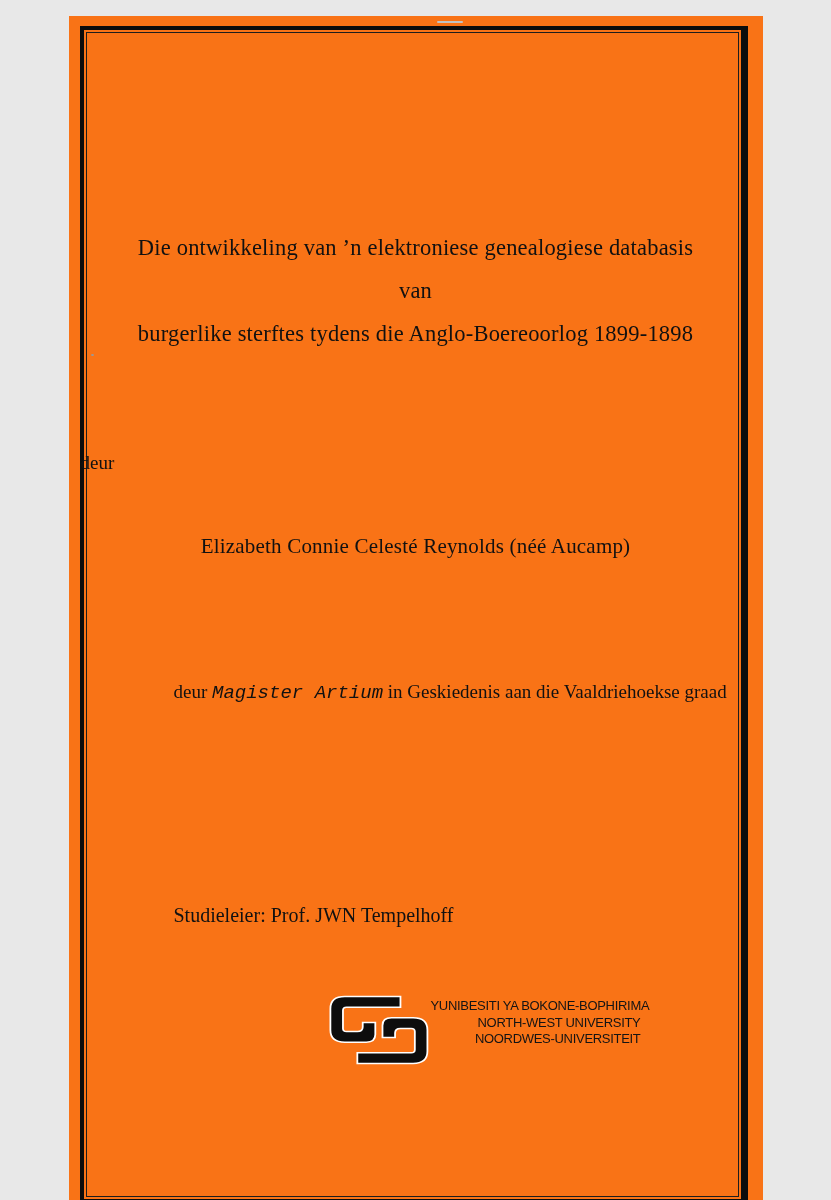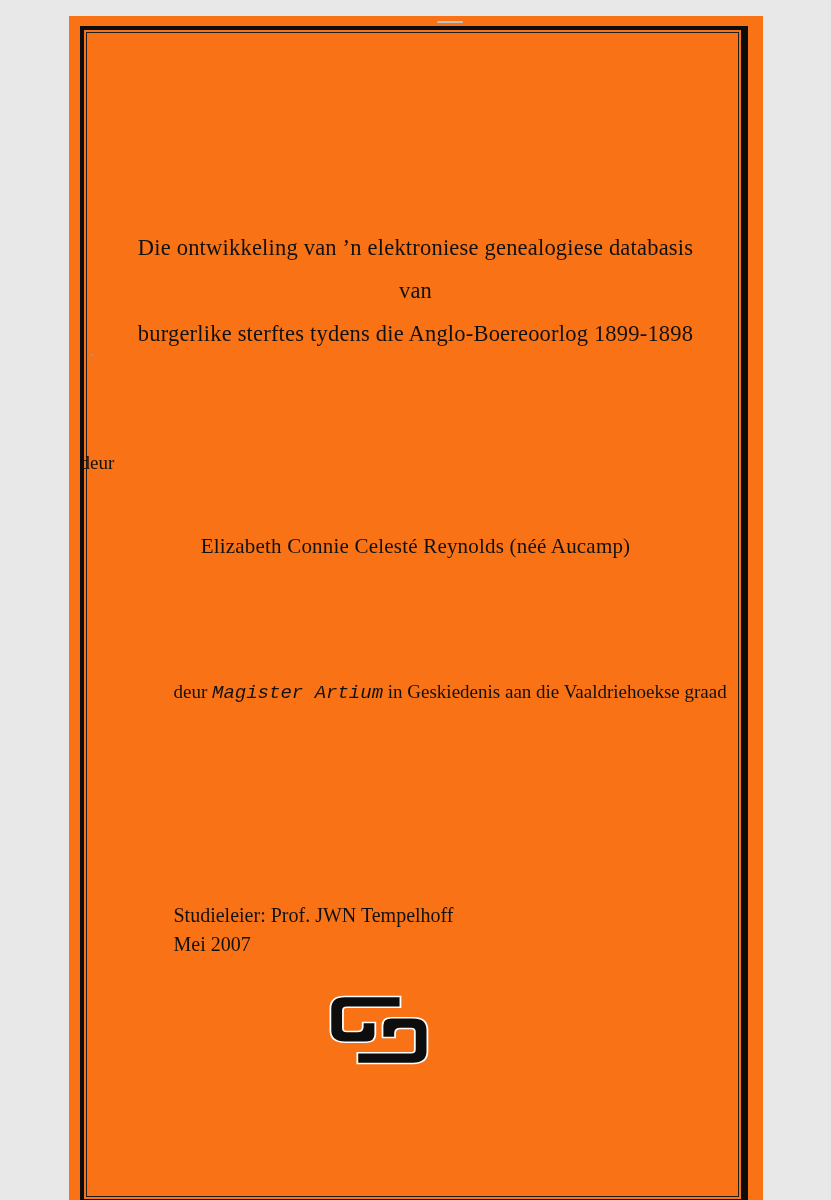--- a/index.html
+++ b/index.html
@@ -112,25 +112,29 @@
   <div class="byline">deur</div>
 
   <div class="author">Elizabeth Connie Celesté Reynolds (néé Aucamp)</div>
 
   <div class="submission">
     <div><span>deur </span><span class="italic">Magister Artium</span><span> in Geskiedenis aan die Vaaldriehoekse graad</span></div>
   </div>
 
   <div class="supervisor-block">
     <div>Studieleier: Prof. JWN Tempelhoff</div>
-    <div>Mei 2007</div>
   </div>
 
   <div class="logo">
     <svg class="logo-mark" width="106" height="76" viewBox="0 0 118 100" preserveAspectRatio="none" xmlns="http://www.w3.org/2000/svg">
 
       <path fill="#0d0d0d" stroke="#ffffff" stroke-width="2" d="M 84,6 L 22,6 Q 6,6 6,22 L 6,50 Q 6,66 22,66 L 46,66 Q 56,66 56,56 L 56,40 L 42,40 L 42,46 Q 42,52 36,52 L 24,52 Q 20,52 20,48 L 20,24 Q 20,20 24,20 L 84,20 Z"></path>
 
       <path fill="#0d0d0d" stroke="#ffffff" stroke-width="2" d="M 36,94 L 98,94 Q 114,94 114,78 L 114,50 Q 114,34 98,34 L 74,34 Q 64,34 64,44 L 64,60 L 78,60 L 78,54 Q 78,48 84,48 L 96,48 Q 100,48 100,52 L 100,76 Q 100,80 96,80 L 36,80 Z"></path>
     </svg>
+    <div class="logo-text">
+      <div>YUNIBESITI YA BOKONE-BOPHIRIMA</div>
+      <div>NORTH-WEST UNIVERSITY</div>
+      <div>NOORDWES-UNIVERSITEIT</div>
+    </div>
   </div>
 
 </div>
 
 </body></html>

